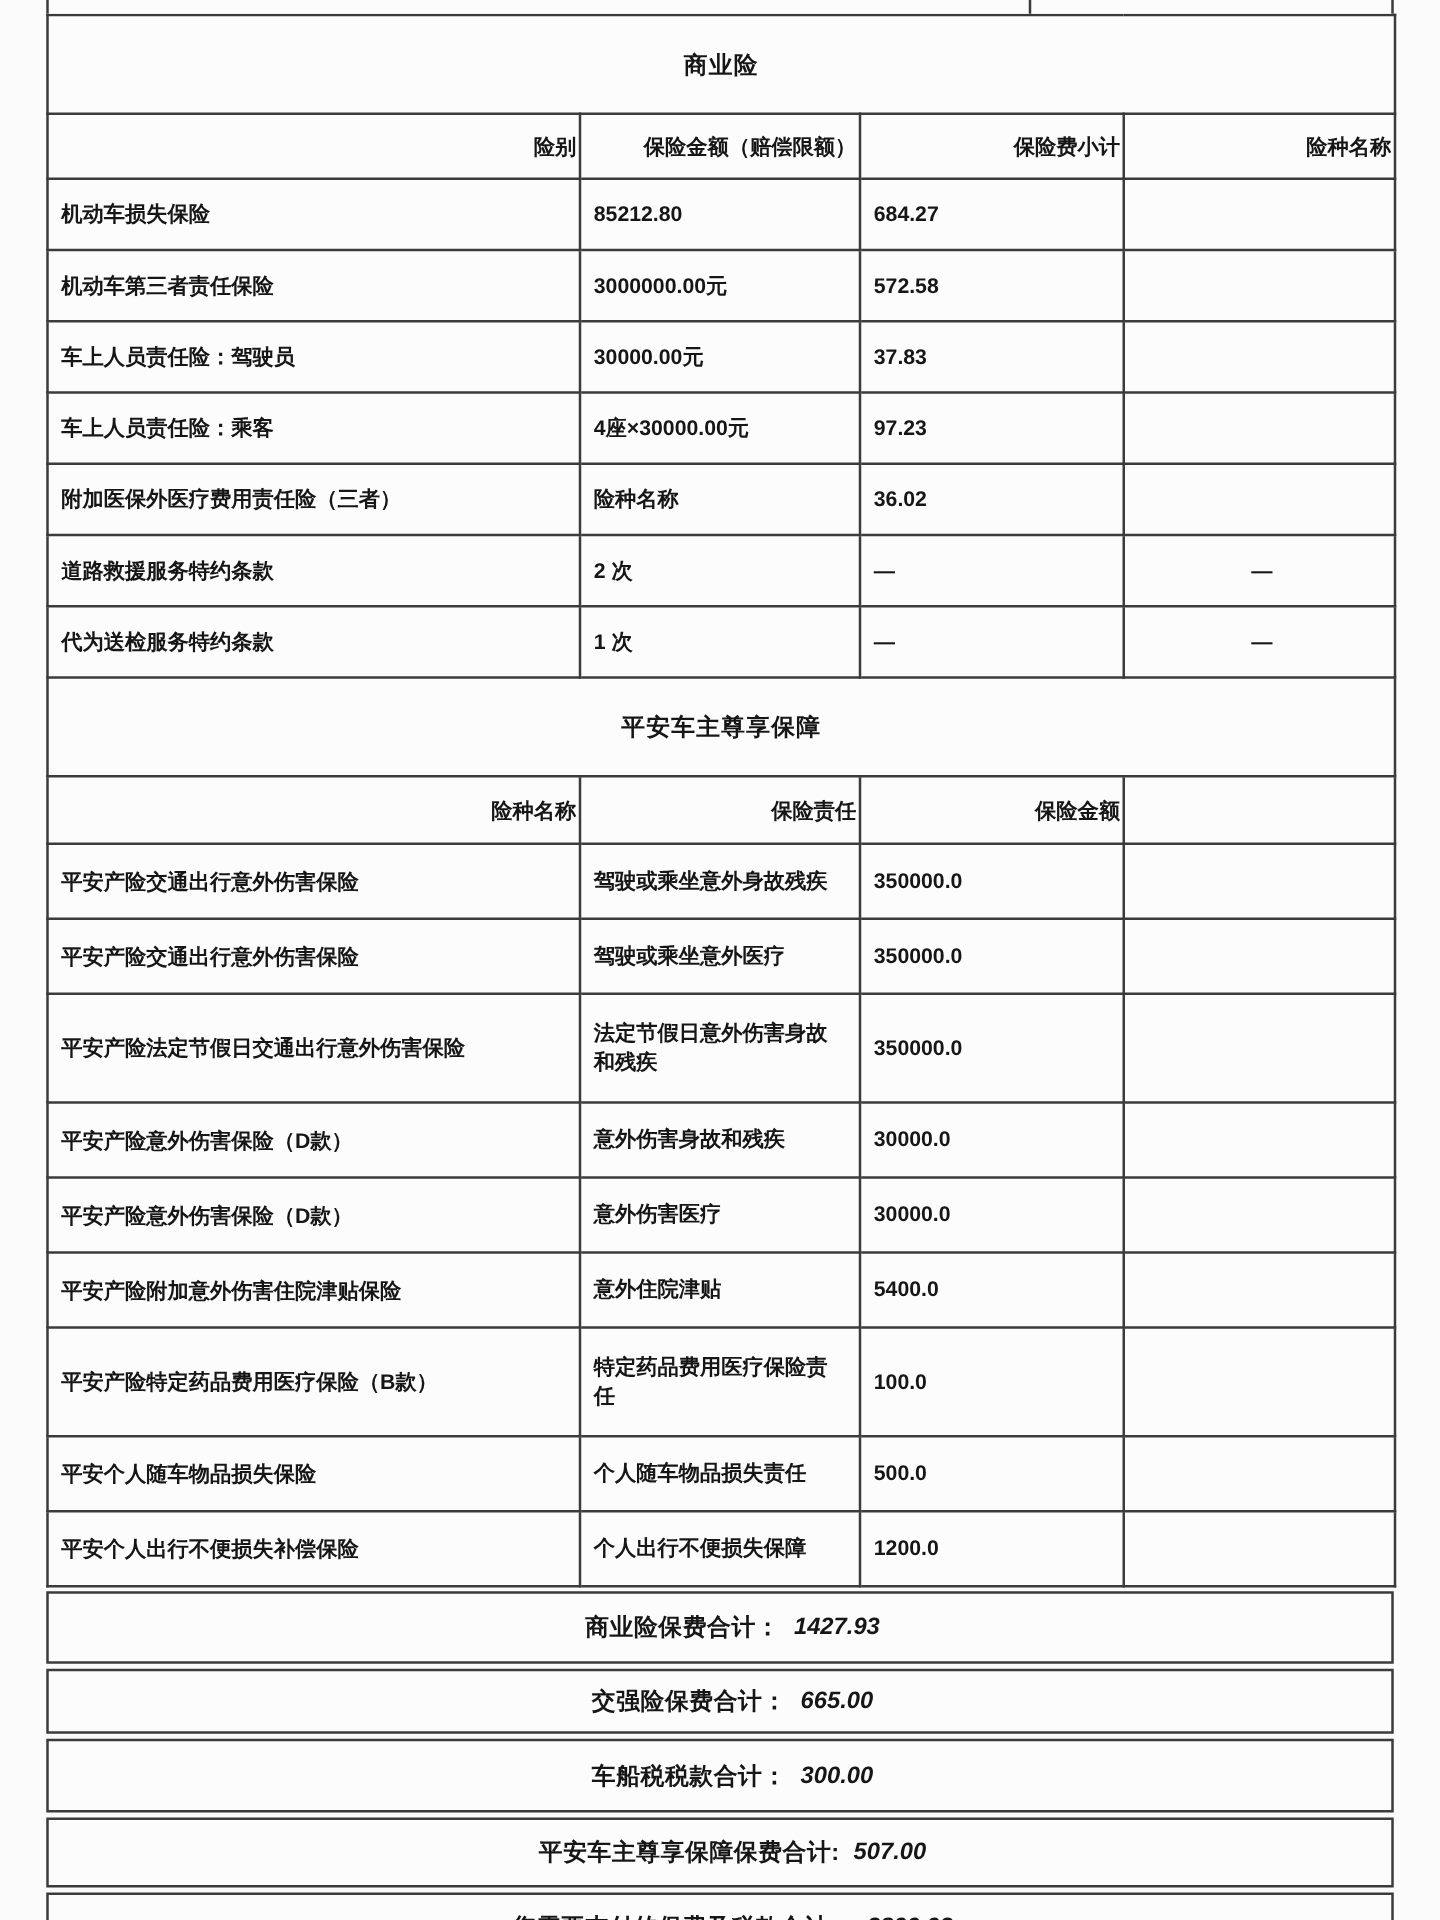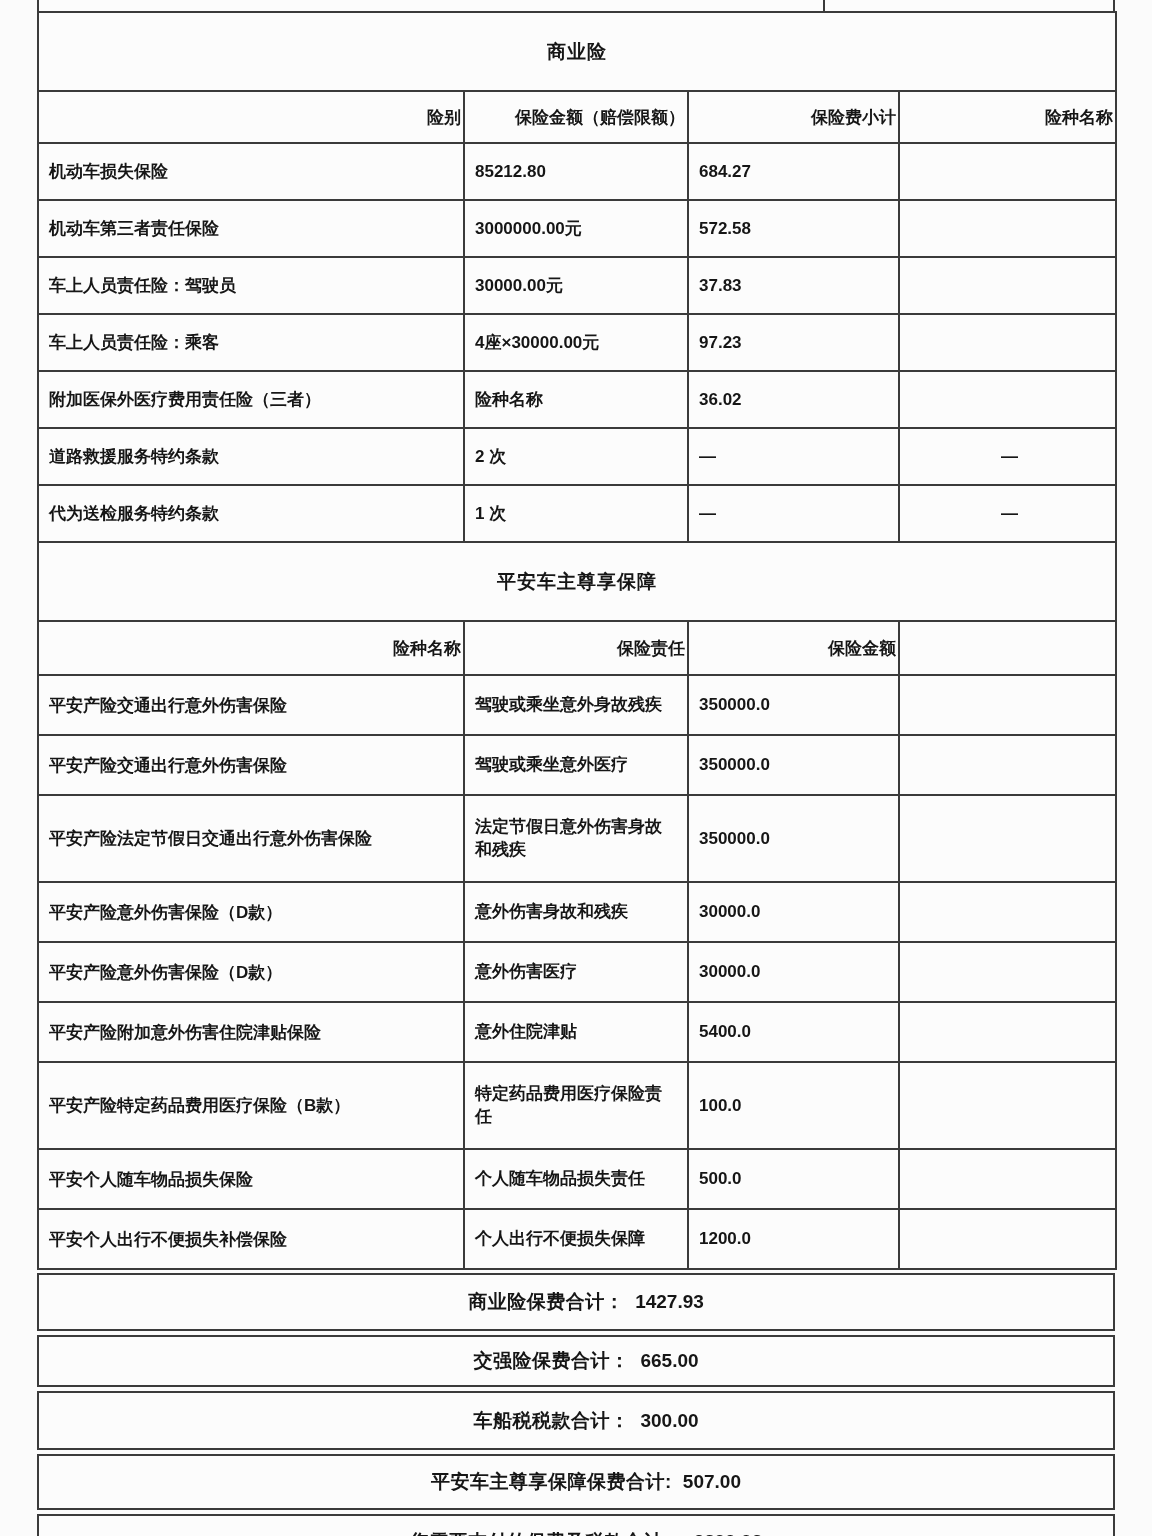--- a/index.html
+++ b/index.html
@@ -40,21 +40,21 @@
   td.center { text-align:center; padding:2px; }
   td.pre { white-space:pre-line; line-height:1.3; }
 
   .summary {
     width:1078px; height:58px; margin-top:4px;
     border:2px solid #3b3b3b; background:#fcfcfc;
     display:flex; align-items:center; justify-content:center;
     font-size:19px; font-weight:700; letter-spacing:0.5px;padding-left:20px;
   }
   .summary.first { margin-top:3px; }
-  .summary .val { margin-left:11px; letter-spacing:0; }
+  .summary .val { margin-left:11px; letter-spacing:0;font-style:italic; }
 
   .partial-bottom {
     position:relative; margin-top:0; height:9px; width:1078px;
     border-left:2px solid #3b3b3b; border-right:2px solid #3b3b3b;
     background:#fcfcfc;
   }
   .partial-bottom .smudge {
     position:absolute; left:24px; bottom:-2px; width:70px; height:5px;
     background:#8f8f8f; filter:blur(2px); opacity:.55; border-radius:2px;
   }

